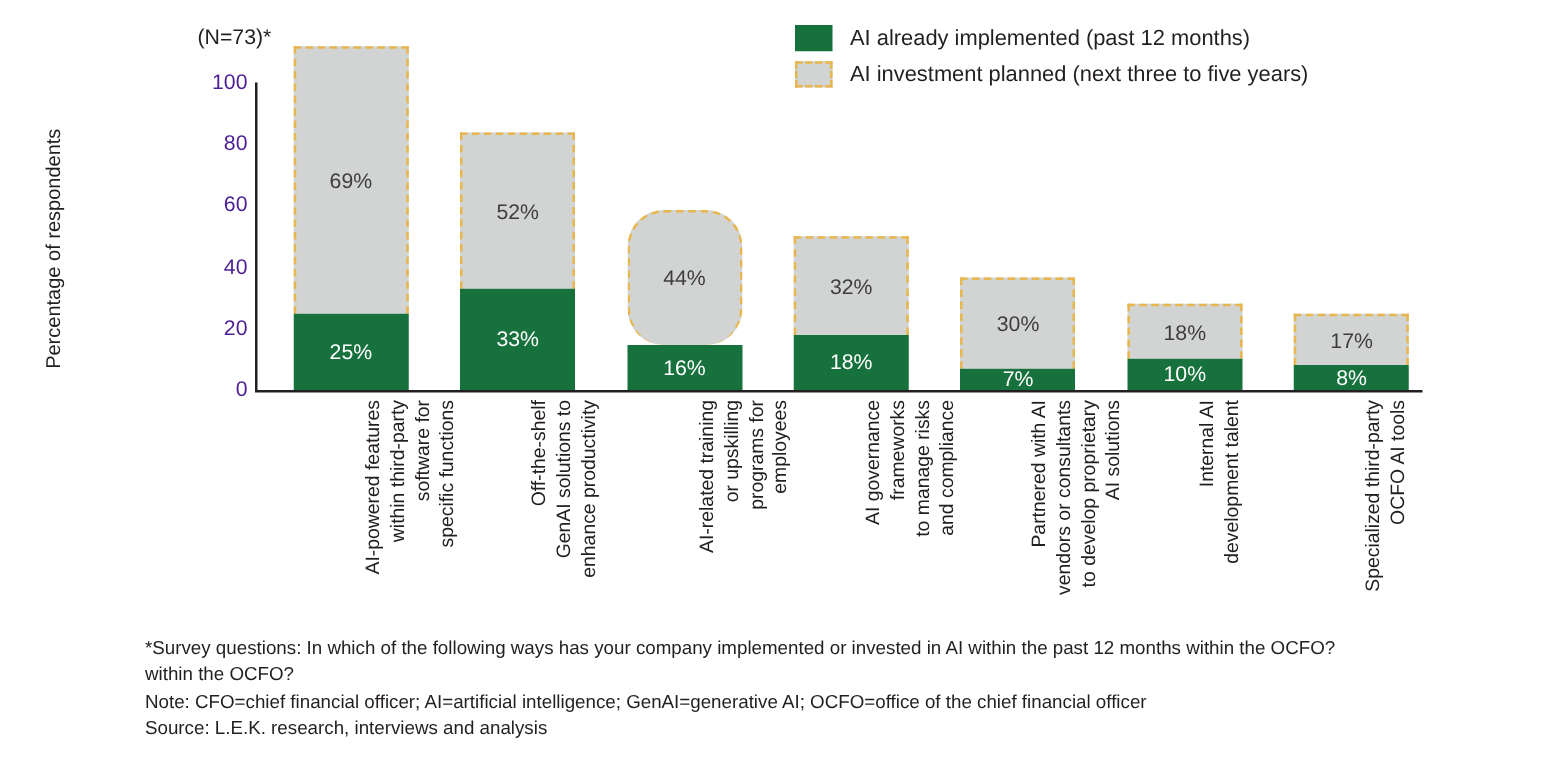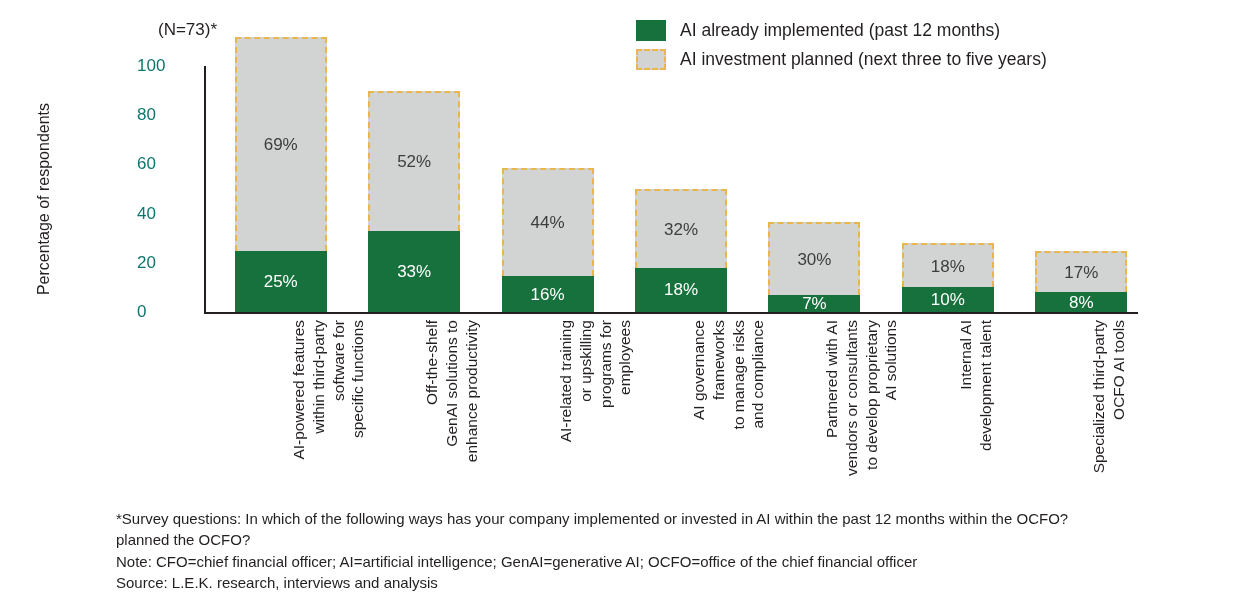--- a/index.html
+++ b/index.html
@@ -79,25 +79,25 @@
   }
   #y-ticks {
     position: absolute;
     left: 150px;
     top: 66px;
     width: 48px;
     height: 246px;
   }
   .y-tick {
     position: absolute;
-    right: 13px;
+    right: 0;
     font-size: 17px;
-    color: #0f766e;
+    color: #4c1d95;
     transform: translateY(-50%);
-    text-align: left;
+    text-align: right;
     width: 48px;
   }
   #axis-vertical {
     position: absolute;
     left: 204px;
     top: 66px;
     width: 2px;
     height: 247px;
     background: #231f20;
   }
@@ -211,29 +211,29 @@
   <div id="bars">
       <div class="bar-group" style="left: 30.7143px;">
         <div class="seg planned" style="height: 214px;">
           <span class="seg-label">69%</span>
         </div>
         <div class="seg implemented" style="height: 61.5px;">
           <span class="seg-label">25%</span>
         </div>
       </div>
       <div class="bar-group" style="left: 164.143px;">
-        <div class="seg planned" style="height: 140px;">
+        <div class="seg planned" style="height: 125px;">
           <span class="seg-label">52%</span>
         </div>
         <div class="seg implemented" style="height: 81.18px;">
           <span class="seg-label">33%</span>
         </div>
       </div>
       <div class="bar-group" style="left: 297.571px;">
-        <div class="seg planned" style="height: 108.24px;">
+        <div class="seg planned" style="height: 108.24px; border-radius: 29px;">
           <span class="seg-label">44%</span>
         </div>
         <div class="seg implemented" style="height: 36px; text-align: right;">
           <span class="seg-label">16%</span>
         </div>
       </div>
       <div class="bar-group" style="left: 431px;">
         <div class="seg planned" style="height: 78.72px;">
           <span class="seg-label">32%</span>
         </div>
@@ -272,16 +272,16 @@
       <div class="cat-label" style="left: 351.571px;">AI-related training<br>or upskilling<br>programs for<br>employees</div>
       <div class="cat-label" style="left: 485px;">AI governance<br>frameworks<br>to manage risks<br>and compliance</div>
       <div class="cat-label" style="left: 618.429px;">Partnered with AI<br>vendors or consultants<br>to develop proprietary<br>AI solutions</div>
       <div class="cat-label" style="left: 751.857px;">Internal AI<br>development talent</div>
       <div class="cat-label" style="left: 885.286px;">Specialized third-party<br>OCFO AI tools</div>
     </div>
 </div>
 
 <div id="footnotes">
   <p>*Survey questions: In which of the following ways has your company implemented or invested in AI within the past 12 months within the OCFO?</p>
-  <p>planned the OCFO?</p>
+  <p>within the OCFO?</p>
   <p>Note: CFO=chief financial officer; AI=artificial intelligence; GenAI=generative AI; OCFO=office of the chief financial officer</p>
   <p>Source: L.E.K. research, interviews and analysis</p>
 </div>
 
 </body></html>

